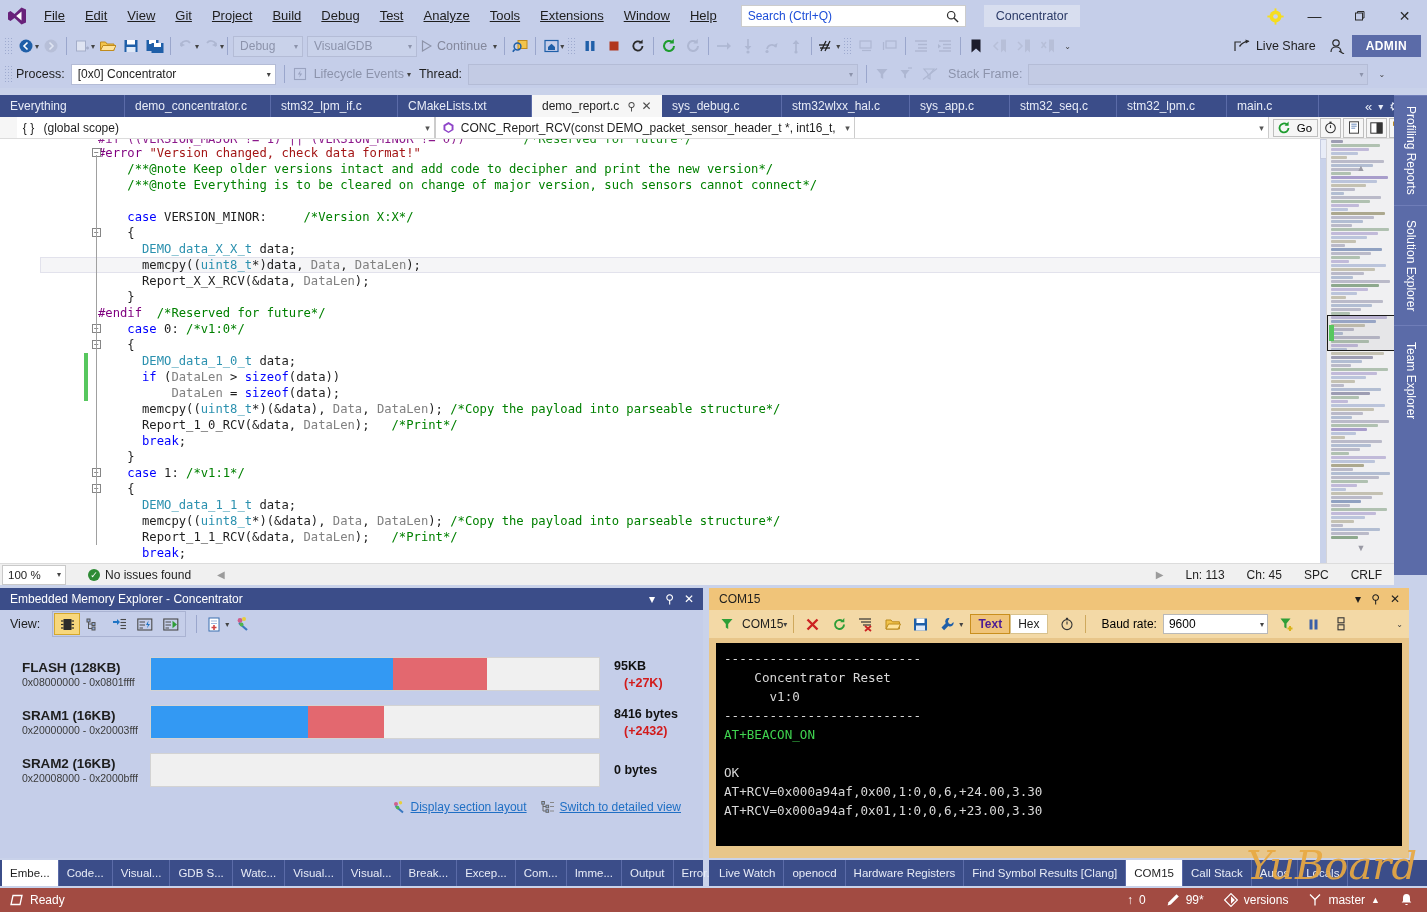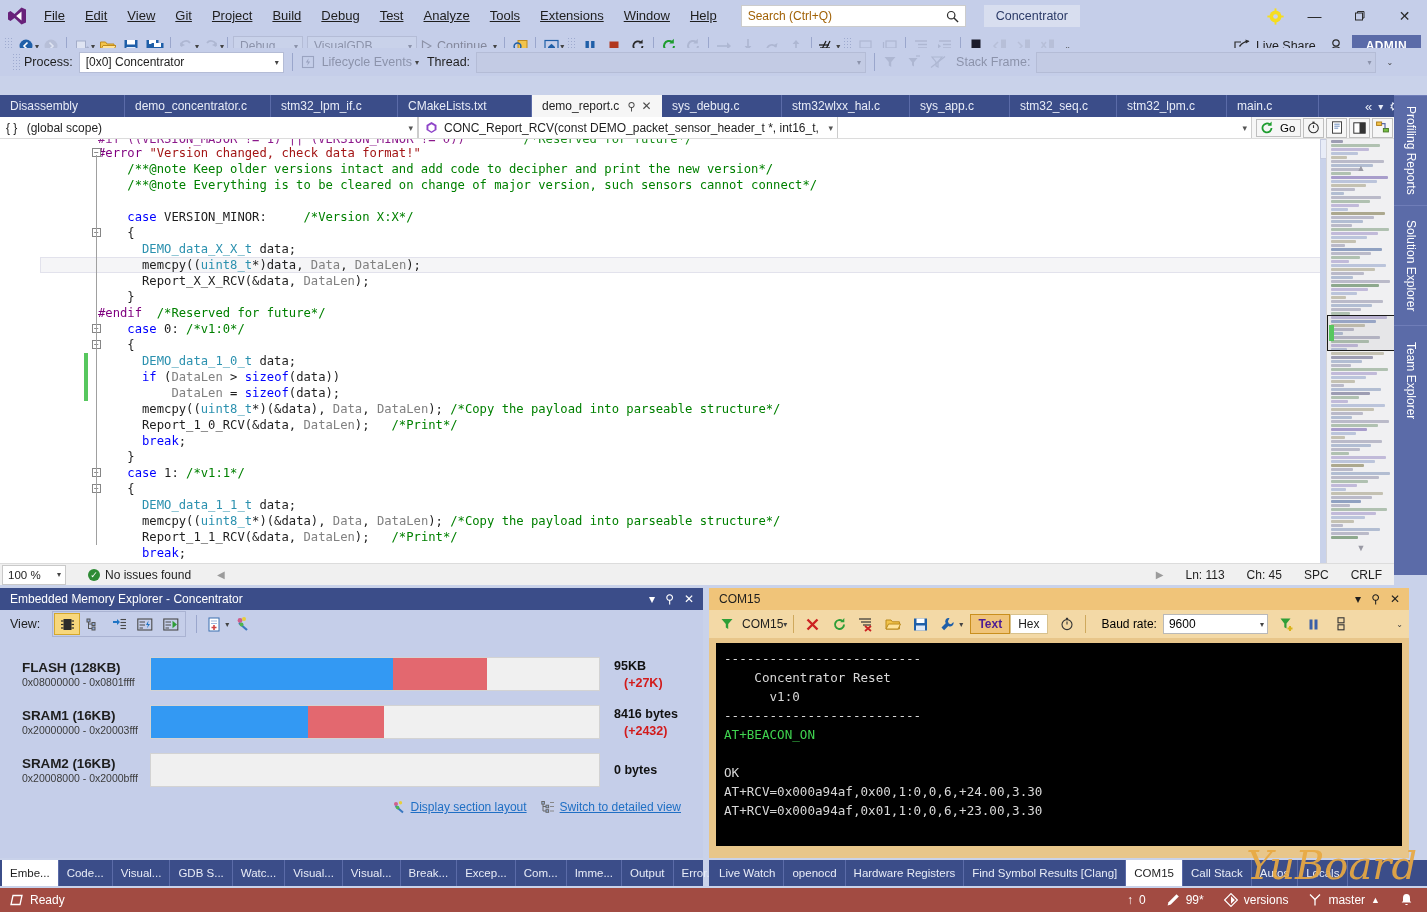--- a/index.html
+++ b/index.html
@@ -27,21 +27,21 @@
     padding: 0 10px; height: 32px; line-height: 32px;
     color: #1e1e1e; font-size: 13px; white-space: nowrap;
   }
   .menu-item u { text-decoration: underline; }
   .searchbox {
     margin-left: 14px; width: 225px; height: 22px; background: #fff;
     border: 1px solid #ccc; display: flex; align-items: center;
     padding: 0 6px; color: #6d6d6d; font-size: 12px;
     justify-content: space-between;
   }
-  .searchbox span.ph { color: #a16207; }
+  .searchbox span.ph { color: #1d4ed8; }
   .proj-chip {
     margin-left: 18px; height: 22px; line-height: 22px;
     background: #d8deef; color: #2b3a67; padding: 0 12px; font-size: 12.5px;
   }
   .title-right {
     position: absolute; right: 0; top: 0; height: 32px;
     display: flex; align-items: center;
   }
   .gear-btn { width: 34px; height: 32px; display: flex; align-items: center; justify-content: center; }
   .wbtn { width: 45px; height: 32px; display: flex; align-items: center; justify-content: center; color:#2b2b2b; font-size:14px;}
@@ -63,22 +63,22 @@
   }
   .combo .cv { white-space: nowrap; overflow:hidden; }
   .combo .ar { font-size: 8px; color: #8c93ab; margin-left: 6px; }
   .cont-btn { display:flex; align-items:center; color:#84889c; font-size:12.5px; padding:0 4px;}
   .liveshare { display:flex; align-items:center; gap:5px; font-size:12.5px; color:#1e1e1e; padding:0 6px; }
   .adminbtn { background:#5b6ba8; color:#fff; font-weight:bold; font-size:12px;
               padding: 4px 14px; letter-spacing:.4px; }
 
   
   .proctoolbar {
-    position: absolute; left: 0; top: 48px; width: 1427px; height: 28px;
-    background: #c5cee9; display:flex; align-items:center; padding-left:12px;
+    position: absolute; left: 0; top: 60px; width: 1427px; height: 28px;
+    background: #c5cee9; display:flex; align-items:center; padding-left:4px;
   }
   .lbl { font-size: 12.5px; color:#1e1e1e; margin: 0 6px 0 2px; white-space:nowrap;}
   .lbl.dis { color:#8c93ab; }
   .inputbox {
     height: 21px; background:#fff; border:1px solid #b4bcd6;
     display:flex; align-items:center; padding:0 4px 0 6px; font-size:12px; color:#1e1e1e;
     justify-content: space-between;
   }
   .inputbox.dis { background:#c3cbe4; border-color:#b4bcd6; }
 
@@ -94,20 +94,21 @@
   .tab.active { background:#f6f6f6; color:#1e1e1e; border-right:none; }
   .tab .pin { margin-left:8px; font-size:11px; color:#4a4a4a; }
   .tab .x { margin-left:6px; font-size:12px; color:#4a4a4a; }
   .tabstrip-right { margin-left:auto; display:flex; align-items:center; padding-right:26px; gap:6px; color:#e8ecf7;}
 
   
   .navbar {
     position:absolute; left:0; top:117px; width:1427px; height:22px;
     background:#f6f6f6; display:flex; align-items:center;
     border-bottom: 1px solid #dcdcdc;
+    justify-content: center;
   }
   .navcombo {
     height: 21px; display:flex; align-items:center; font-size:12px; color:#1e1e1e;
     border-right:1px solid #ccc; padding: 0 4px 0 6px; justify-content:space-between; background:#fff;
   }
   .navcombo .ar { color:#555; font-size:9px; margin-left:6px;}
 
   
   .editorwrap {
     position:absolute; left:0; top:139px; width:1320px; height:424px;
@@ -624,21 +625,21 @@
     <span class="lbl dis" style="margin-left:6px;">Stack Frame:</span>
     <div class="inputbox dis" style="width:340px;">
       <span></span>
       <span class="ar" style="font-size:8px;color:#8c93ab;">▾</span>
     </div>
     <span class="tb-caret" style="margin-left:10px;">⌄</span>
   </div>
 
   <div class="tabstrip">
     <div class="tab" style="width:125px;">
-        <span>Disassembly</span>
+        <span>Everything</span>
       </div>
     <div class="tab" style="width:146px;">
         <span>demo_concentrator.c</span>
       </div>
     <div class="tab" style="width:127px;">
         <span>stm32_lpm_if.c</span>
       </div>
     <div class="tab" style="width:134px;">
         <span>CMakeLists.txt</span>
       </div>

